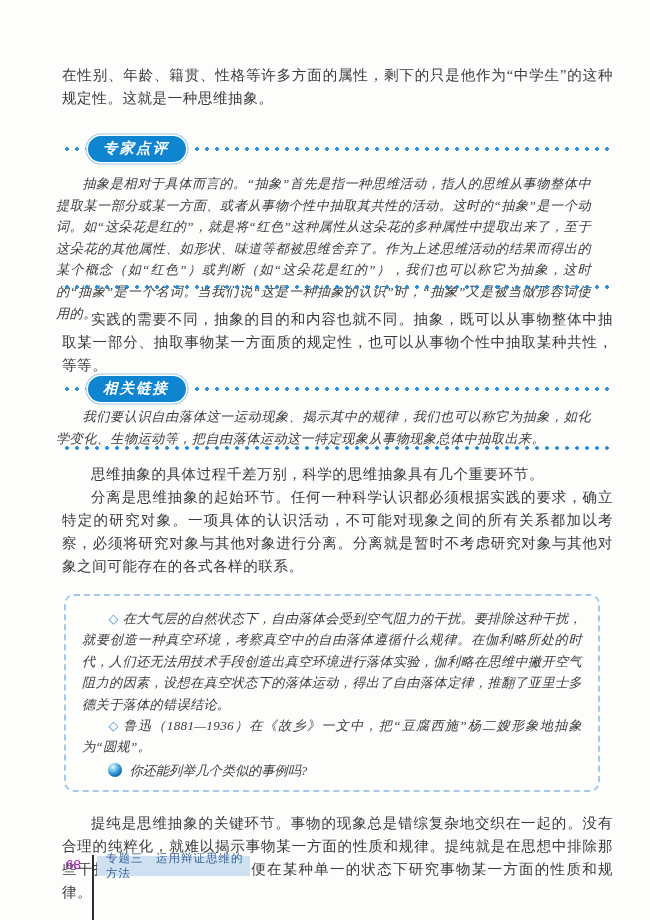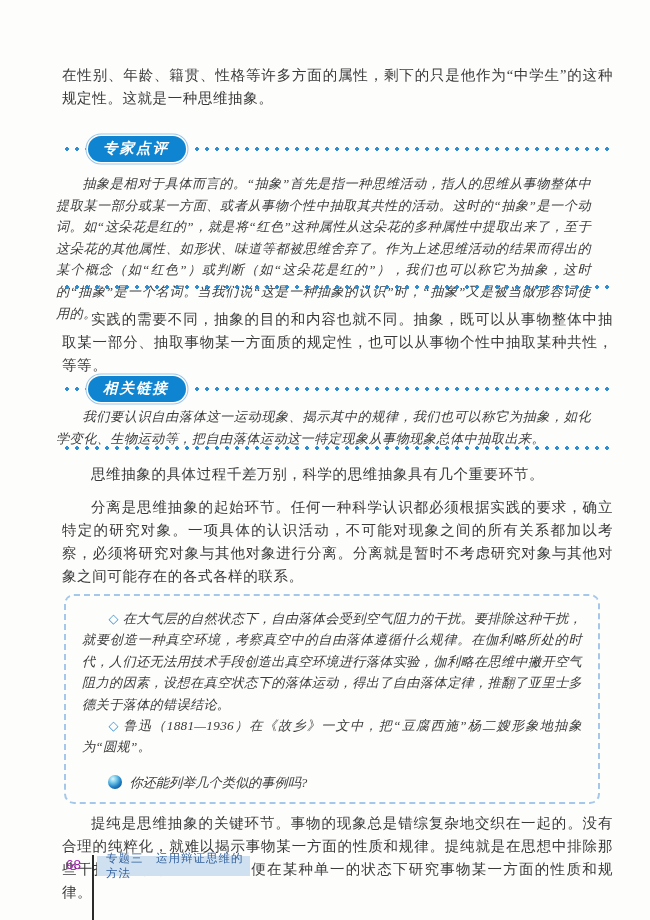--- a/index.html
+++ b/index.html
@@ -99,21 +99,21 @@
     text-align: justify;
     text-indent: 2em;
   }
   .diamond {
     color: #3d8fd1;
     font-style: normal;
     font-size: 13px;
     padding-right: 4px;
   }
   .box-question {
-    margin-top: 16px;
+    margin-top: 4px;
     font-size: 13.2px;
     font-style: italic;
     color: #3c3c3c;
     text-indent: 2em;
   }
   .globe {
     display: inline-block;
     width: 14px;
     height: 14px;
     border-radius: 50%;
@@ -179,21 +179,21 @@
     <div class="pill">相关链接</div>
     <div class="dots dots-right"></div>
   </div>
 
   <p class="kai-para indent" style="top:406px;">我们要认识自由落体这一运动现象、揭示其中的规律，我们也可以称它为抽象，如化学变化、生物运动等，把自由落体运动这一特定现象从事物现象总体中抽取出来。</p>
 
   <div class="dotted-divider" style="top:446px;"></div>
 
   <p class="body-para indent" style="top:463px;">思维抽象的具体过程千差万别，科学的思维抽象具有几个重要环节。</p>
 
-  <p class="body-para indent" style="top:486px;margin-top:10px;">分离是思维抽象的起始环节。任何一种科学认识都必须根据实践的要求，确立特定的研究对象。一项具体的认识活动，不可能对现象之间的所有关系都加以考察，必须将研究对象与其他对象进行分离。分离就是暂时不考虑研究对象与其他对象之间可能存在的各式各样的联系。</p>
+  <p class="body-para indent" style="top:486px;">分离是思维抽象的起始环节。任何一种科学认识都必须根据实践的要求，确立特定的研究对象。一项具体的认识活动，不可能对现象之间的所有关系都加以考察，必须将研究对象与其他对象进行分离。分离就是暂时不考虑研究对象与其他对象之间可能存在的各式各样的联系。</p>
 
   <div class="explore-box">
     <p class="box-item"><span class="diamond">◇</span><span>在大气层的自然状态下，自由落体会受到空气阻力的干扰。要排除这种干扰，就要创造一种真空环境，考察真空中的自由落体遵循什么规律。在伽利略所处的时代，人们还无法用技术手段创造出真空环境进行落体实验，伽利略在思维中撇开空气阻力的因素，设想在真空状态下的落体运动，得出了自由落体定律，推翻了亚里士多德关于落体的错误结论。</span></p>
     <p class="box-item"><span class="diamond">◇</span><span>鲁迅（1881—1936）在《故乡》一文中，把“豆腐西施”杨二嫂形象地抽象为“圆规”。</span></p>
     <p class="box-question"><span class="globe"></span><span>你还能列举几个类似的事例吗?</span></p>
   </div>
 
   <p class="body-para indent" style="top:768px;margin-top:44px;">提纯是思维抽象的关键环节。事物的现象总是错综复杂地交织在一起的。没有合理的纯粹化，就难以揭示事物某一方面的性质和规律。提纯就是在思想中排除那些干扰人们认识的因素，以便在某种单一的状态下研究事物某一方面的性质和规律。</p>
 
   <div class="footer-pagenum">68</div>

